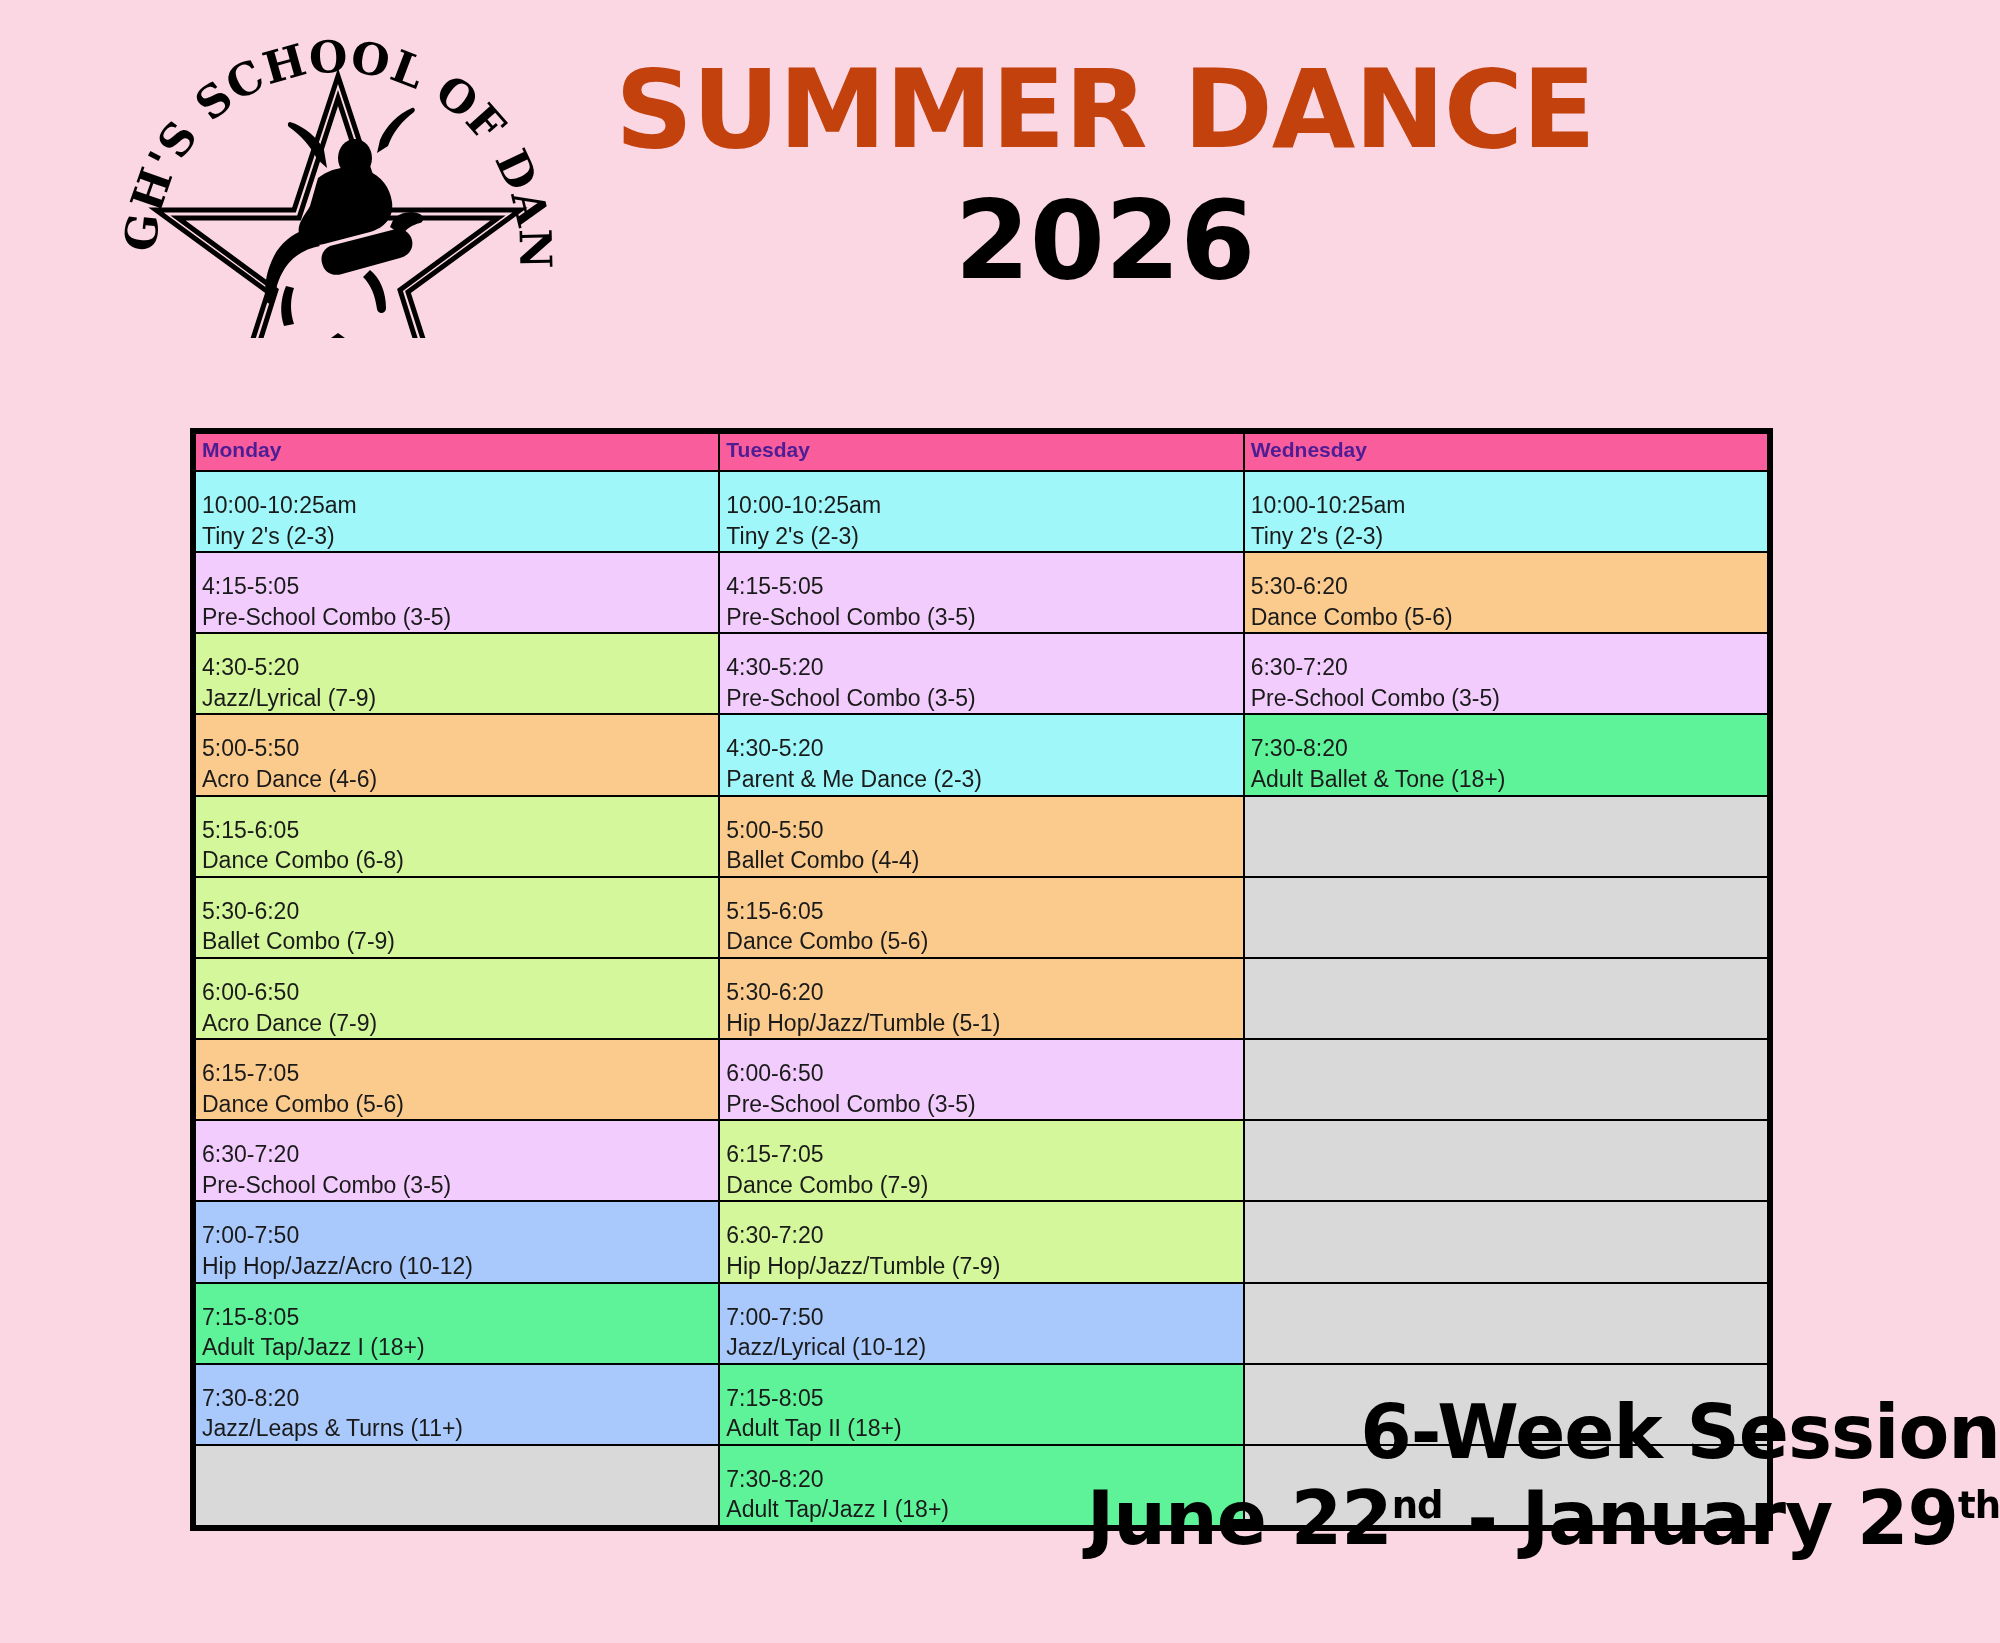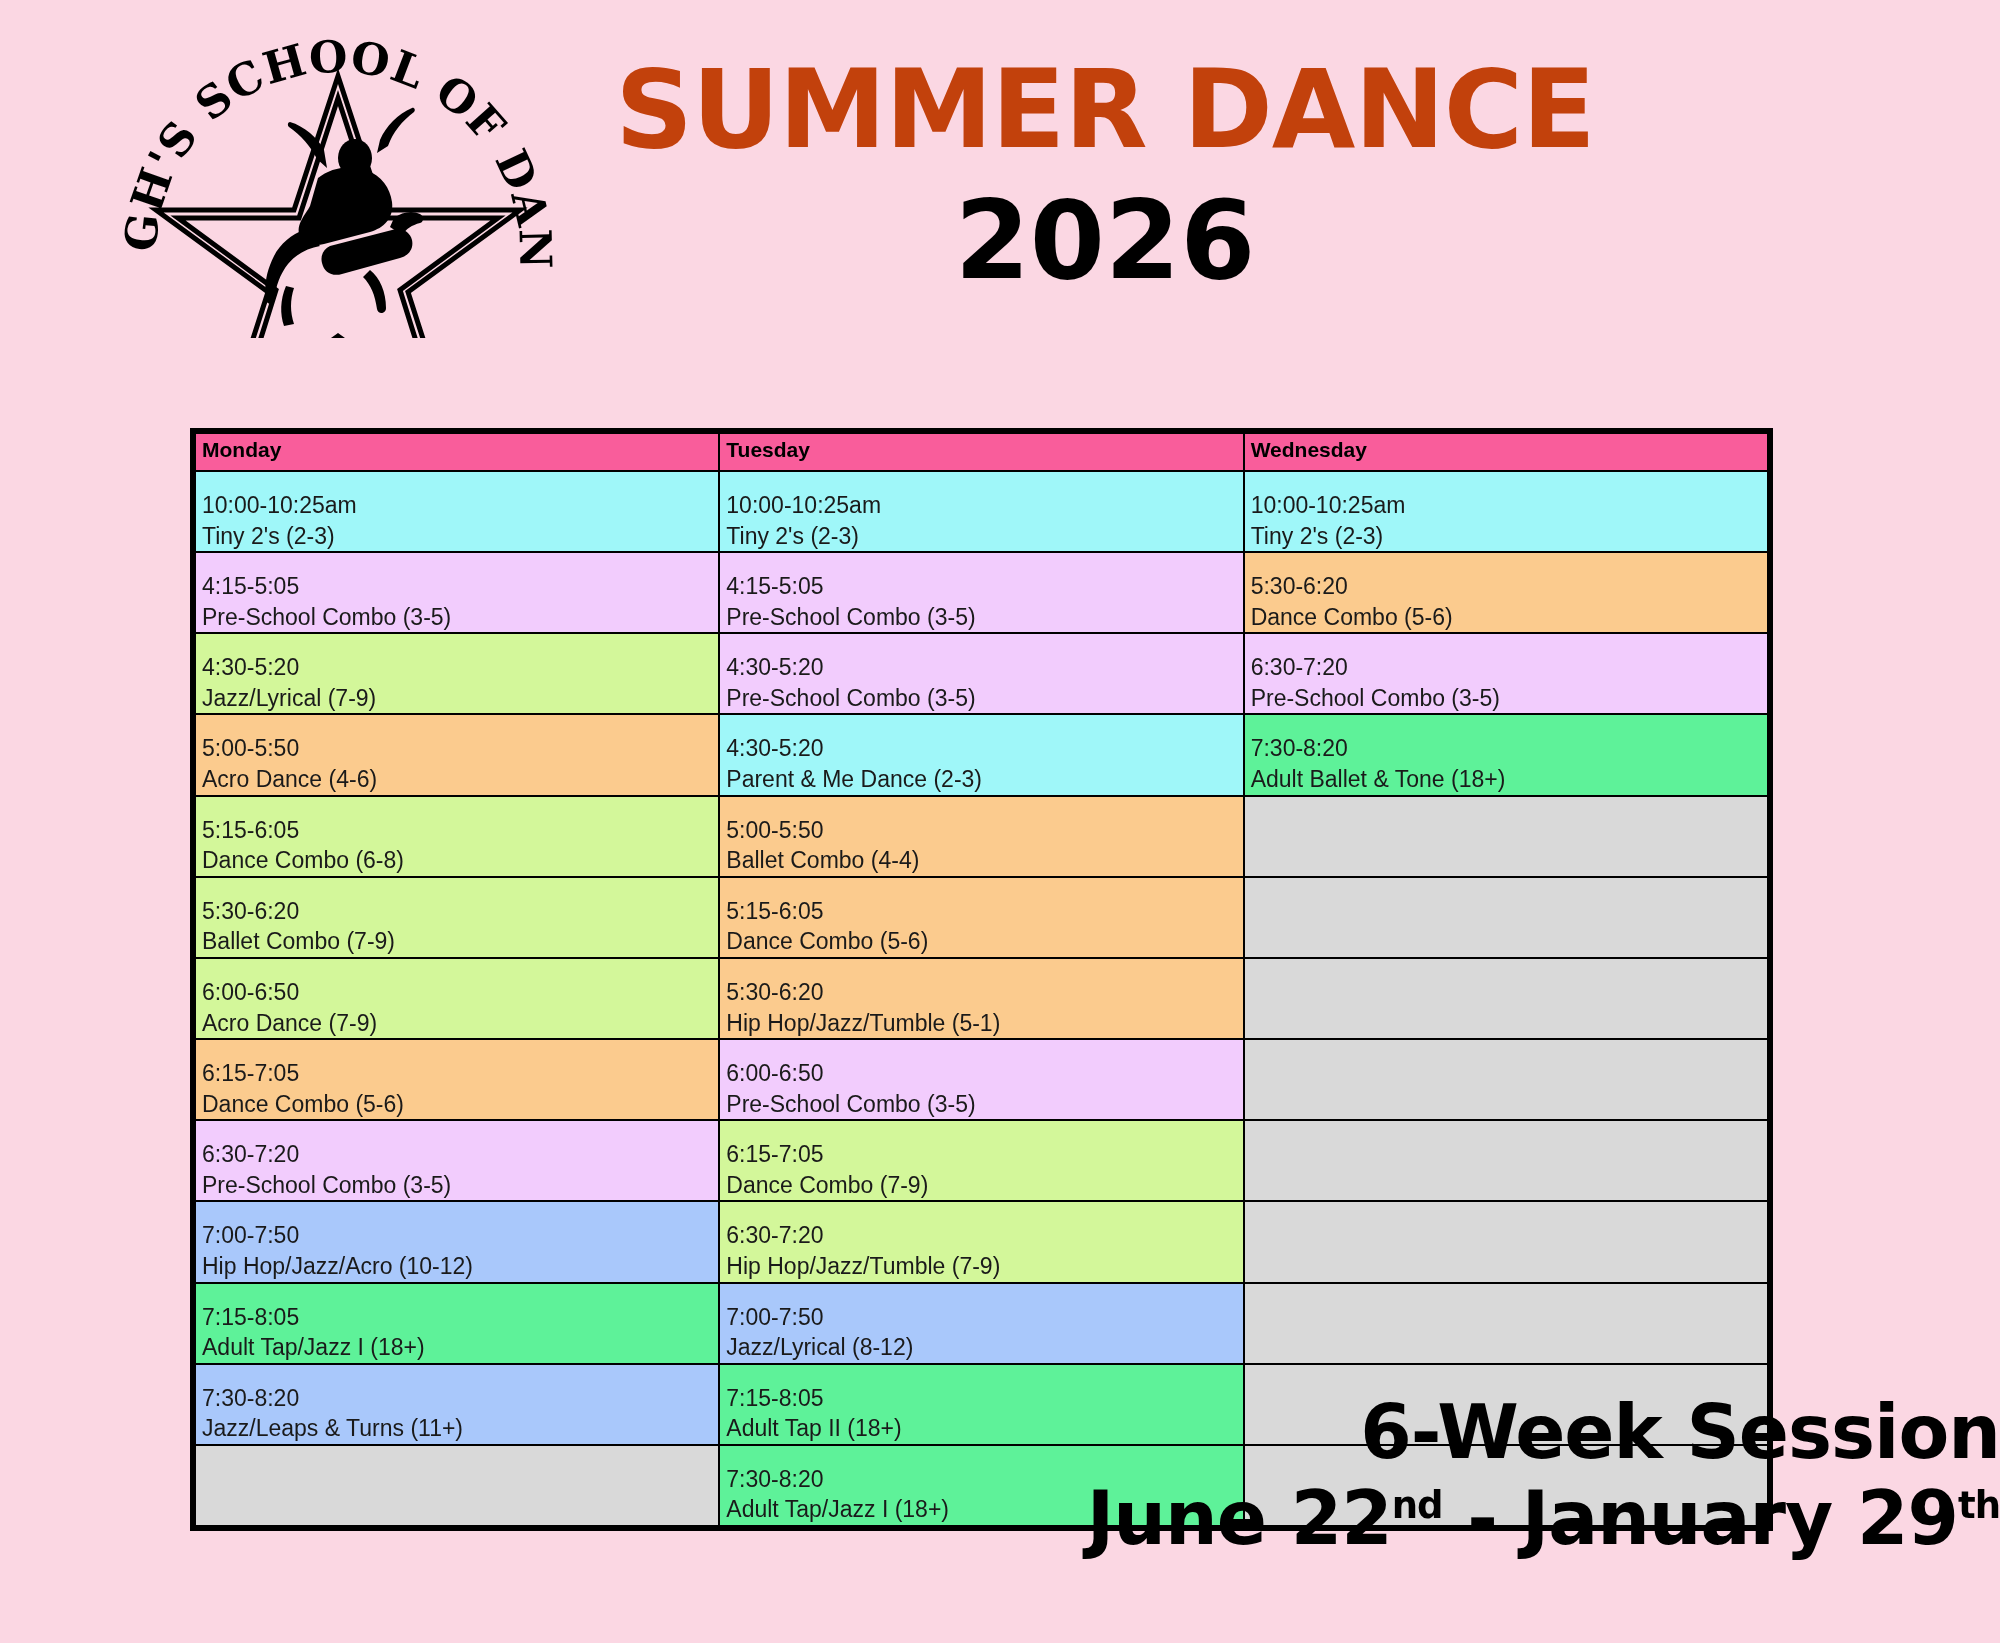--- a/index.html
+++ b/index.html
@@ -78,21 +78,21 @@
     vertical-align: top;
   }
   table.schedule th {
     background: #f95d9b;
     height: 36px;
     text-align: left;
   }
   .day-label {
     font-size: 21px;
     font-weight: bold;
-    color: #000000;
+    color: #4c1d95;
     padding: 4px 0 4px 6px;
     display: block;
     font-family: "Liberation Sans", sans-serif;
   }
   .cell {
     height: 64px;
     position: relative;
   }
   .cell .line {
     display: block;
@@ -322,21 +322,21 @@
           </td>
           <td class="cell c-gray empty"></td>
         </tr>
         <tr>
           <td class="cell c-mint">
             <span class="line time">7:15-8:05</span>
             <span class="line name">Adult Tap/Jazz I (18+)</span>
           </td>
           <td class="cell c-blue">
             <span class="line time">7:00-7:50</span>
-            <span class="line name">Jazz/Lyrical (8-12)</span>
+            <span class="line name">Jazz/Lyrical (10-12)</span>
           </td>
           <td class="cell c-gray empty"></td>
         </tr>
         <tr>
           <td class="cell c-blue">
             <span class="line time">7:30-8:20</span>
             <span class="line name">Jazz/Leaps &amp; Turns (11+)</span>
           </td>
           <td class="cell c-mint">
             <span class="line time">7:15-8:05</span>

